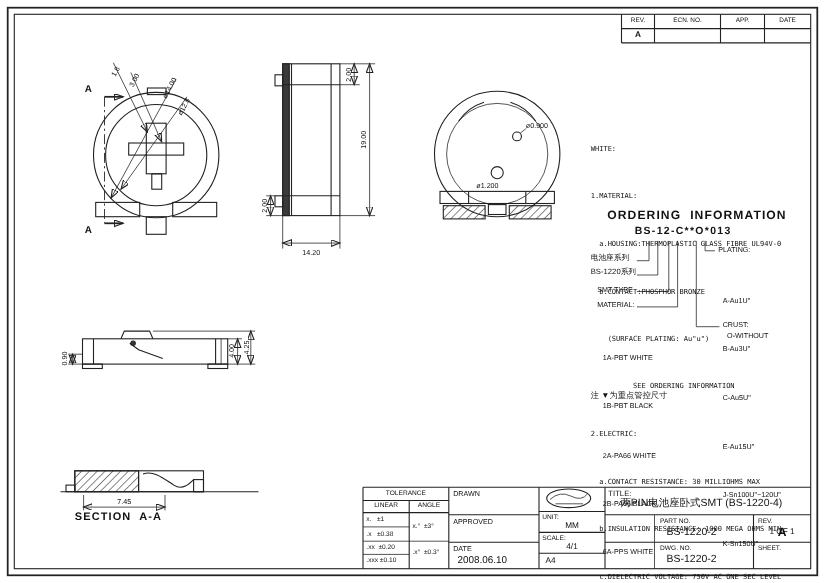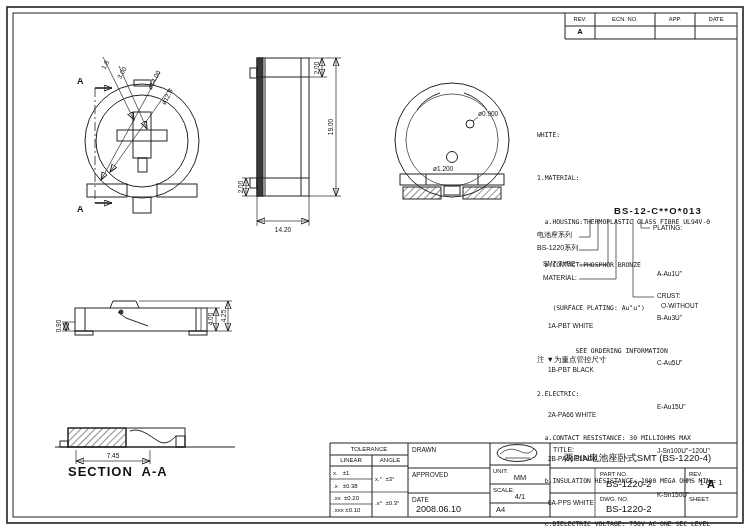--- a/index.html
+++ b/index.html
@@ -13,26 +13,26 @@
   svg .hatchfill{fill:url(#hat);}
   svg .chain{stroke-dasharray:9 3 2 3;stroke-width:.8;}
   svg text{stroke:none;fill:#111;font-family:"Liberation Sans",sans-serif;}
   svg text.dim{font-size:6.5px;}
   svg text.dimb{font-size:9px;font-weight:bold;}
   .t{position:absolute;white-space:pre;line-height:1.1;}
   .hc{text-align:center;font-size:5.8px;}
   .rv{text-align:center;font-size:7.5px;font-weight:bold;}
   .nl{font-family:"DejaVu Sans Mono",monospace;font-size:6.4px;line-height:8px;}
   .ord-title{font-size:11px;font-weight:bold;letter-spacing:1px;}
-  .ord-code{font-size:9.5px;font-weight:bold;letter-spacing:1.2px;margin-left:37px;}
+  .ord-code{font-size:9.5px;font-weight:bold;letter-spacing:1.2px;}
   .lbl7{font-size:7px;}
   .lbl65{font-size:6.5px;}
   .lst{font-size:6.5px;line-height:9px;}
   .mark{font-size:7.5px;}
-  .seclbl{font-size:13px;font-weight:bold;letter-spacing:1px;}
+  .seclbl{font-size:10px;font-weight:bold;letter-spacing:1px;}
   .tb6{font-size:6px;}
   .tb65{font-size:6.5px;}
   .tb75{font-size:7.5px;}
   .tb9{font-size:9px;}
   .tb95{font-size:9.5px;}
   .tb11{font-size:11px;font-weight:bold;}
   .ctr{text-align:center;}
 </style>
 </head>
 <body>
@@ -221,20 +221,21 @@
   <div class="nl">  b.CONTACT:PHOSPHOR BRONZE</div>
   <div class="nl">    (SURFACE PLATING: Au"u")</div>
   <div class="nl">          SEE ORDERING INFORMATION</div>
   <div class="nl">2.ELECTRIC:</div>
   <div class="nl">  a.CONTACT RESISTANCE: 30 MILLIOHMS MAX</div>
   <div class="nl">  b.INSULATION RESISTANCE: 1000 MEGA OHMS MIN</div>
   <div class="nl">  c.DIELECTRIC VOLTAGE: 750V AC ONE SEC LEVEL</div>
   
 </div>
 
+<div class="t ord-title" style="left:552px;top:190px">ORDERING  INFORMATION</div>
 <div class="t ord-code" style="left:577px;top:206px">BS-12-C**O*013</div>
 <div class="t lbl7" style="left:537px;top:231px">电池座系列</div>
 <div class="t lbl7" style="left:537px;top:244px">BS-1220系列</div>
 <div class="t lbl65" style="left:543px;top:260px">SMT TYPE</div>
 <div class="t lbl65" style="left:543px;top:274px">MATERIAL:</div>
 <div class="t" style="left:548px;top:286px">
   <div class="lst">1A-PBT WHITE</div>
   <div class="lst">1B-PBT BLACK</div>
   <div class="lst">2A-PA66 WHITE</div>
   <div class="lst">2B-PA66 BLACK</div>

